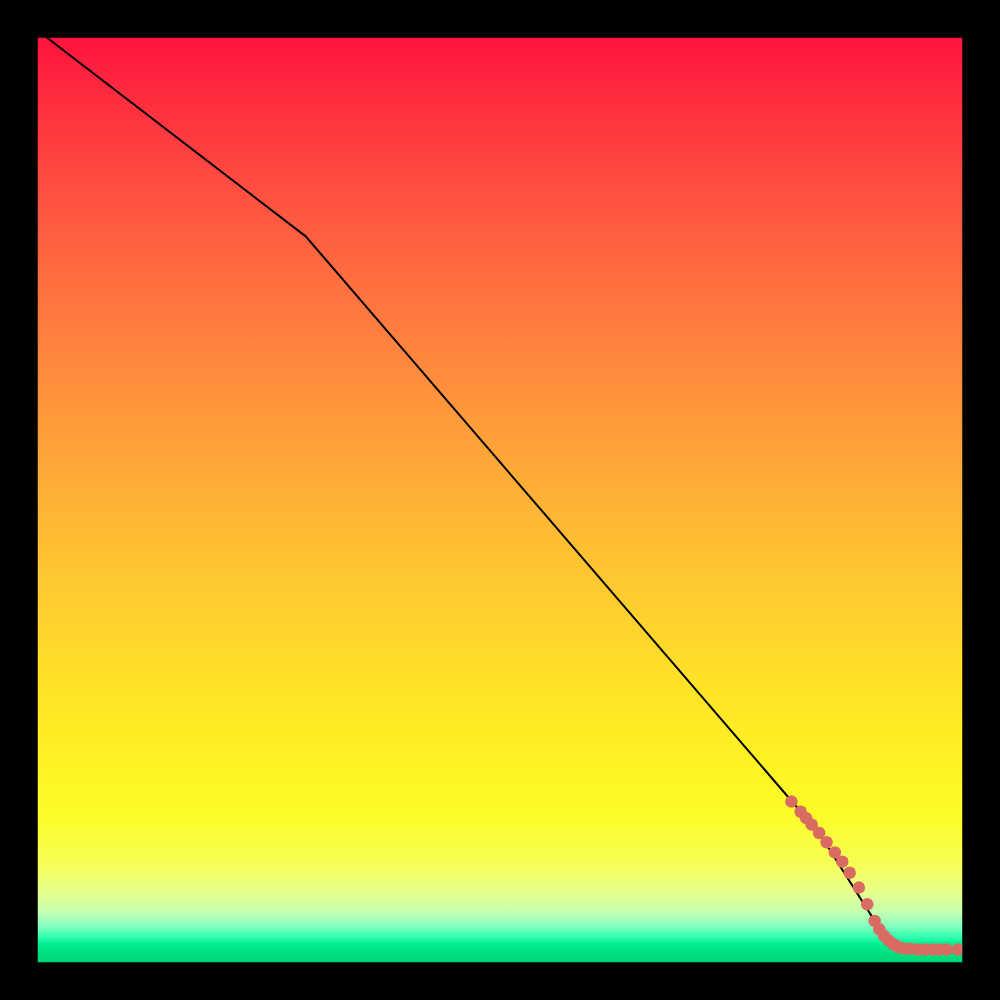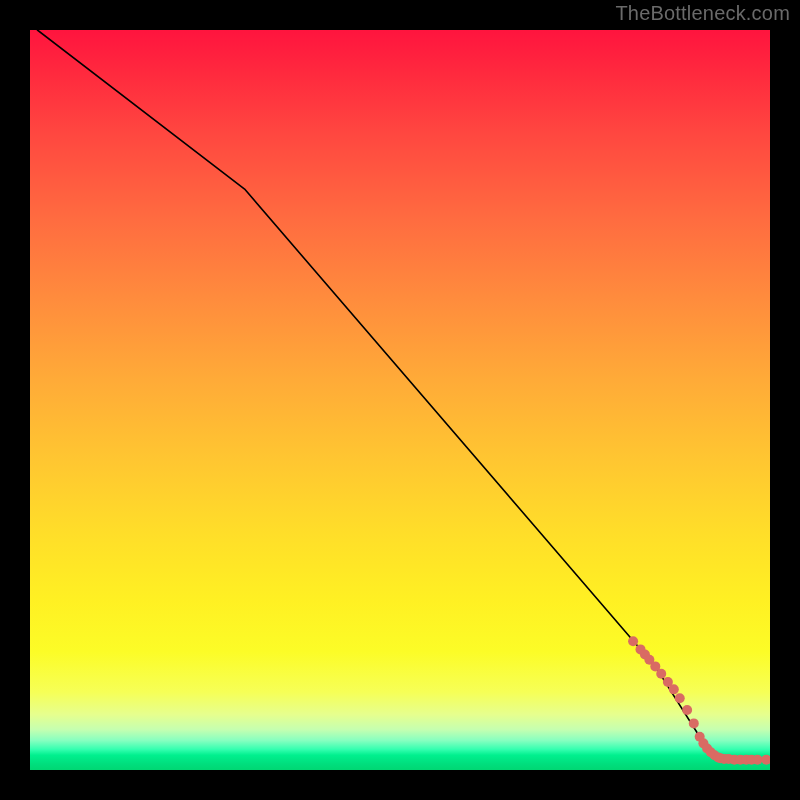--- a/index.html
+++ b/index.html
@@ -68,21 +68,20 @@
     width: 740px;
     height: 740px;
     z-index: 20;
   }
 </style>
 </head>
 <body>
 
 <div class="frame">
 
-  <div class="watermark">TheBottleneck.com</div>
 
   <div class="plot-area">
     <div class="grad"></div>
     <svg class="chart-svg" viewBox="0 0 740 740" preserveAspectRatio="none">
       <polyline id="curve-line" fill="none" stroke="#000000" stroke-width="1.6" stroke-linejoin="round" stroke-linecap="round" points="7.40,0.00 214.60,159.10 625.30,636.40 669.70,706.70 684.50,723.72 695.60,728.90 740.00,729.64"></polyline>
       <g id="marker-group">
           <circle cx="603.10" cy="611.24" r="5" fill="#d96b63"></circle>
           <circle cx="610.50" cy="619.38" r="5" fill="#d96b63"></circle>
           <circle cx="614.94" cy="624.56" r="5" fill="#d96b63"></circle>
           <circle cx="619.38" cy="629.74" r="5" fill="#d96b63"></circle>

